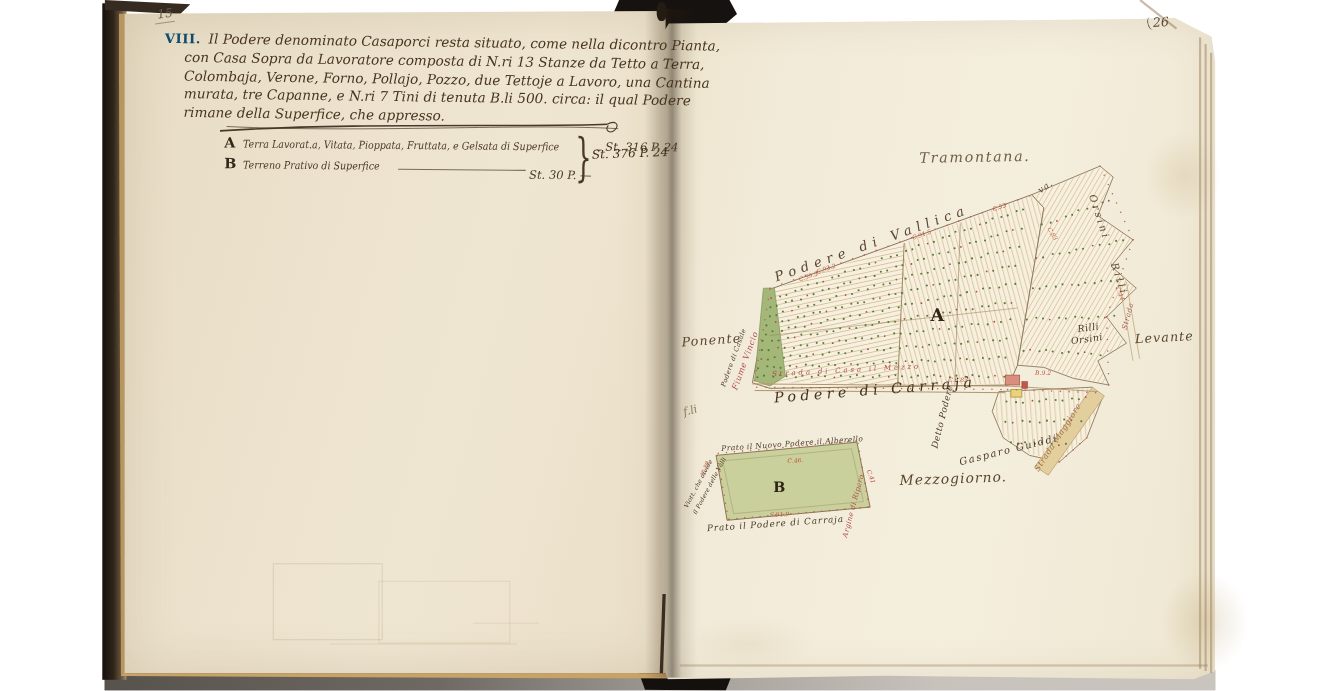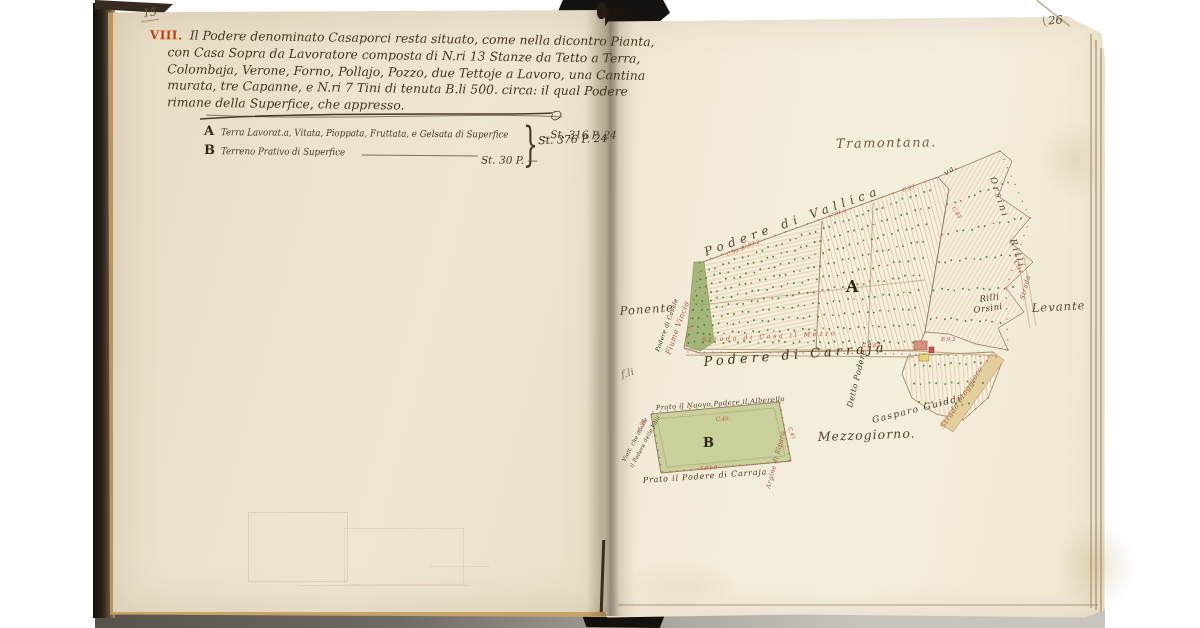--- a/index.html
+++ b/index.html
@@ -41,21 +41,21 @@
 
   .stain{border-radius:50%;z-index:3;}
   #stain1{left:1040px;top:120px;width:70px;height:80px;background:radial-gradient(closest-side,rgba(180,148,88,.18),rgba(180,148,88,0));}
   #stain2{left:1055px;top:520px;width:80px;height:90px;background:radial-gradient(closest-side,rgba(170,138,78,.22),rgba(170,138,78,0));}
   #stain3{left:620px;top:560px;width:120px;height:50px;background:radial-gradient(closest-side,rgba(170,138,78,.10),rgba(170,138,78,0));}
   #lp-number{left:143px;top:6px;font-size:11px;font-style:italic;color:#6b5b48;transform:rotate(-6deg);z-index:5;}
   #lp-number-line{left:141px;top:20px;width:18px;height:1px;background:rgba(107,91,72,.55);transform:rotate(-8deg);z-index:5;}
   #paragraph{left:150px;top:27px;width:442px;z-index:5;transform:rotate(.8deg);transform-origin:left top;}
   .p-line{font-style:italic;font-size:12.4px;line-height:16.8px;color:#47351f;white-space:nowrap;margin-left:18px;}
   .p-first{margin-left:0;}
-  #sec-numeral{font-style:normal;font-weight:bold;font-size:12px;letter-spacing:.5px;margin-right:7px;color:#c2410c;}
+  #sec-numeral{font-style:normal;font-weight:bold;font-size:12px;letter-spacing:.5px;margin-right:7px;color:#0c4a6e;}
   #rule-svg{left:196px;top:106px;width:385px;height:20px;z-index:5;}
   .entry-row{display:flex;align-items:baseline;z-index:5;transform:rotate(.5deg);transform-origin:left top;}
   #row-a{left:204px;top:123px;width:334px;}
   #row-b{left:204px;top:142px;width:334px;}
   .entry-key{font-weight:bold;font-size:13px;width:17px;flex:0 0 auto;color:#33271a;}
   .entry-text{font-style:italic;font-size:9.6px;white-space:nowrap;color:#4a3929;
     transform:scaleX(.9);transform-origin:left bottom;flex:0 0 auto;}
   .leader{flex:1 1 4px;height:9px;border-bottom:1px solid rgba(74,57,41,.7);margin:0 3px;min-width:4px;}
   .entry-value{font-style:italic;font-size:10.5px;white-space:nowrap;color:#4a3929;flex:0 0 auto;}
   #row-b .entry-value{transform:translateY(7px);}

